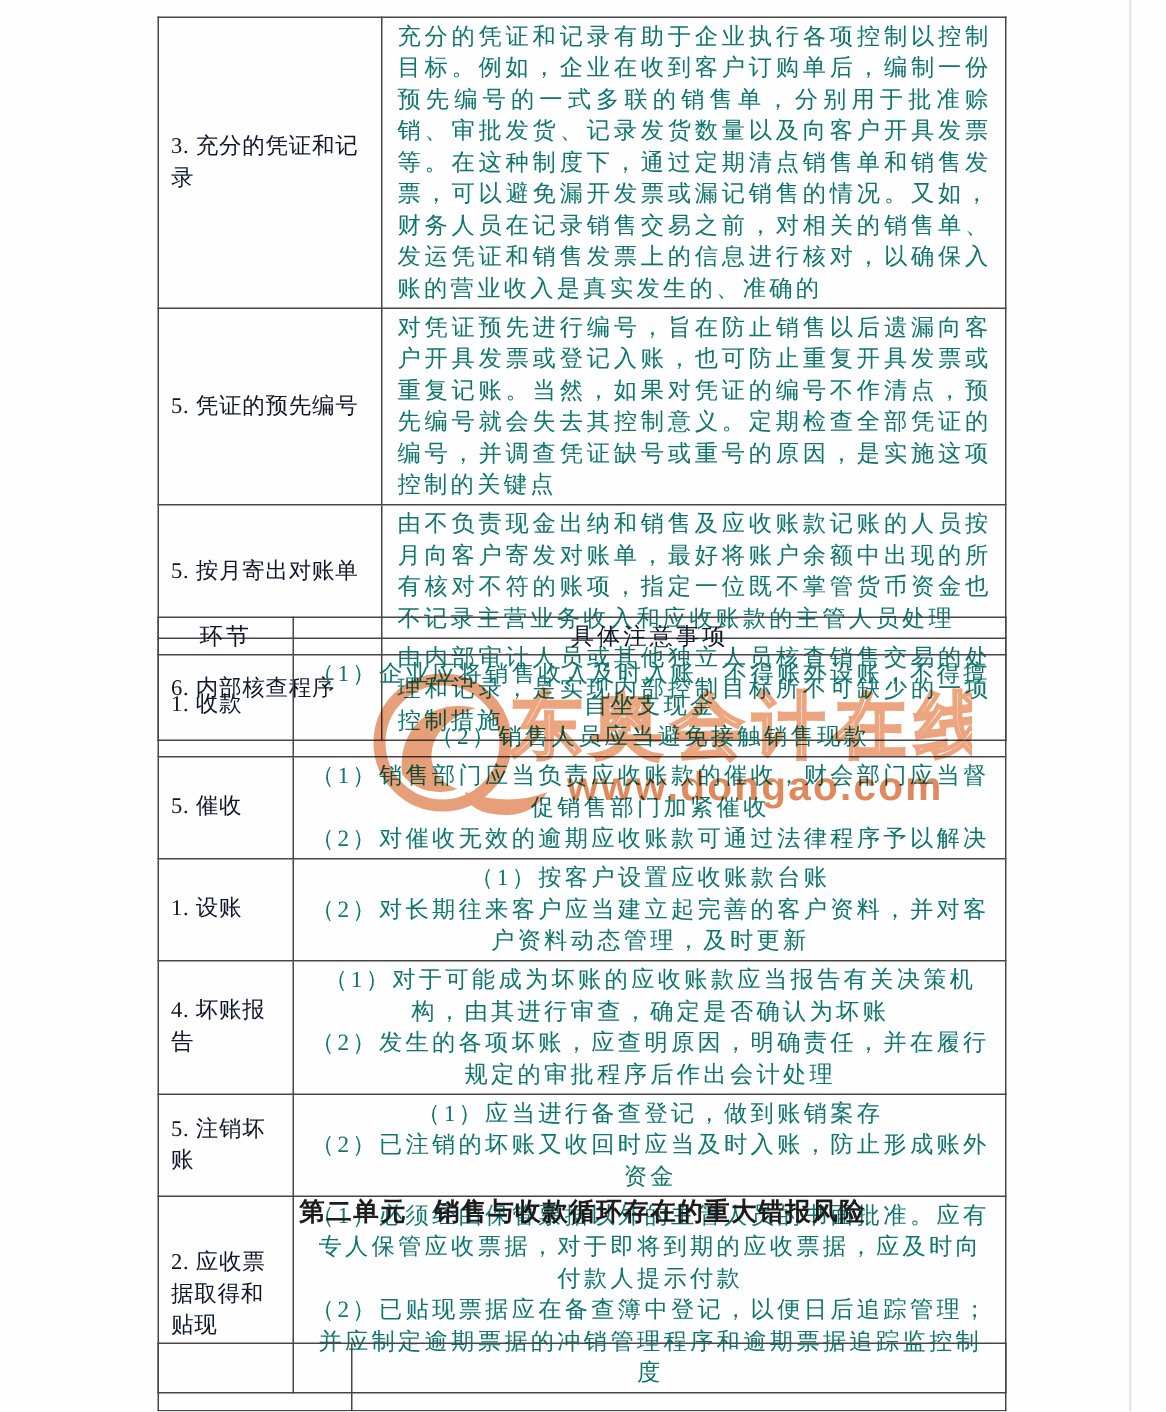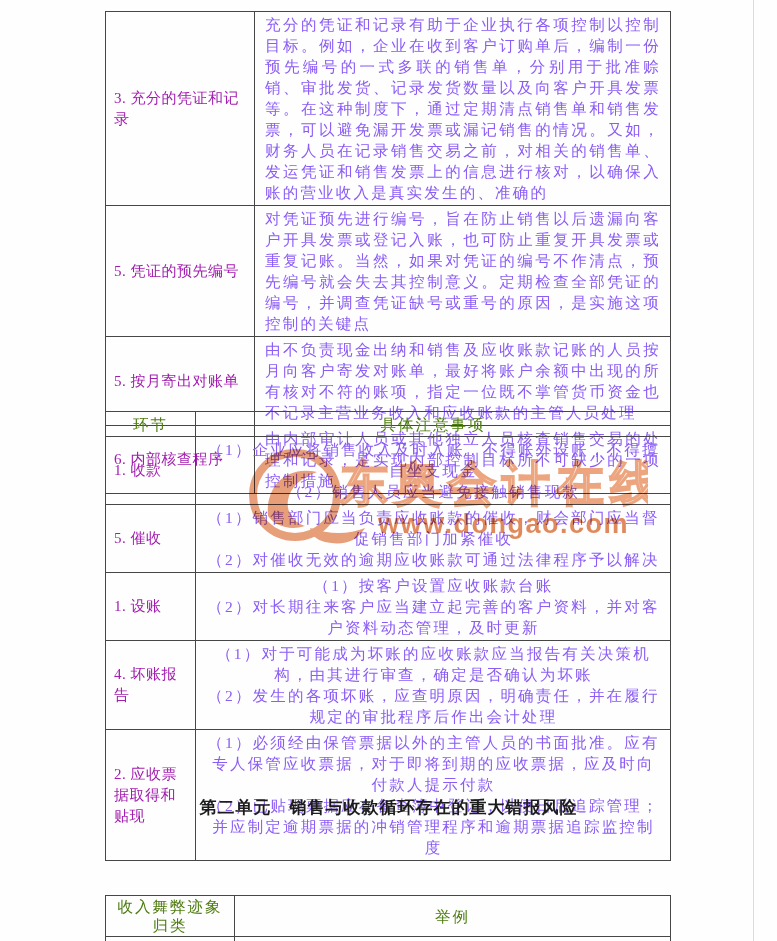--- a/index.html
+++ b/index.html
@@ -8,31 +8,31 @@
     overflow:hidden; font-family:"Liberation Serif","DejaVu Serif",serif;
     color:#333333;
   }
   table { border-collapse:collapse; position:absolute; table-layout:fixed; background:transparent; }
   td, th { border:1px solid #464646; overflow:hidden; }
   #table1 { left:105px; top:11px; width:565px; }
   #table2 { left:105px; top:411px; width:565px; }
   #table3 { left:105px; top:895px; width:565px; }
   .t-label {
     text-align:left; vertical-align:middle; padding:2px 4px 2px 8px;
-    font-size:15px; letter-spacing:0.5px; line-height:21px; color:#a21caf;
+    font-size:15px; letter-spacing:0.5px; line-height:21px; color:#0f172a;
   }
   .t-content {
     vertical-align:middle; padding:2px 9px 2px 10px;
-    font-size:15.5px; letter-spacing:2.2px; line-height:21px; color:#8b5cf6;
+    font-size:15.5px; letter-spacing:2.2px; line-height:21px; color:#0f766e;
   }
   .t-content .para { text-align:justify; }
   .t-content .item-line { text-align:center; }
   th.t-head {
     font-weight:normal; text-align:center; vertical-align:middle;
-    font-size:15.5px; letter-spacing:2px; line-height:19px; color:#4d7c0f; padding:1px 4px;
+    font-size:15.5px; letter-spacing:2px; line-height:19px; color:#0f172a; padding:1px 4px;
   }
   .heading {
     position:absolute; font-family:"Liberation Sans","DejaVu Sans",sans-serif;
     font-weight:bold; font-size:16.5px; letter-spacing:1px; color:#1c1c1c; white-space:nowrap;
   }
   #heading2 { left:133px; top:387px; }
   #unit-heading { left:0; top:796px; width:777px; text-align:center; font-size:17px; }
   #heading3 { left:133px; top:873px; }
   .watermark {
     position:absolute; left:238px; top:438px; width:410px; height:112px;
@@ -120,42 +120,45 @@
       </td>
     </tr>
     <tr>
       <td class="t-label" style="height:84px">4. 坏账报告</td>
       <td class="t-content">
         <div class="item-line">（1）对于可能成为坏账的应收账款应当报告有关决策机构，由其进行审查，确定是否确认为坏账</div>
         <div class="item-line">（2）发生的各项坏账，应查明原因，明确责任，并在履行规定的审批程序后作出会计处理</div>
       </td>
     </tr>
     <tr>
+      <td class="t-label" style="height:44px">5. 注销坏账</td>
+      <td class="t-content">
+        <div class="item-line">（1）应当进行备查登记，做到账销案存</div>
+        <div class="item-line">（2）已注销的坏账又收回时应当及时入账，防止形成账外资金</div>
+      </td>
+    </tr>
+    <tr>
       <td class="t-label" style="height:88px">2. 应收票据取得和贴现</td>
       <td class="t-content">
         <div class="item-line">（1）必须经由保管票据以外的主管人员的书面批准。应有专人保管应收票据，对于即将到期的应收票据，应及时向付款人提示付款</div>
         <div class="item-line">（2）已贴现票据应在备查簿中登记，以便日后追踪管理；并应制定逾期票据的冲销管理程序和逾期票据追踪监控制度</div>
       </td>
     </tr>
   </tbody>
     </table>
 
   <div class="heading" id="unit-heading">第二单元　销售与收款循环存在的重大错报风险</div>
 
 
   <table id="table3">
     <colgroup>
         <col style="width:129px">
         <col style="width:436px">
       </colgroup>
     <tbody>
-        <tr>
-      <th class="t-head" style="height:37px">收入舞弊迹象归类</th>
-      <th class="t-head">举例</th>
-    </tr>
     <tr>
       <td class="t-label" style="height:40px"></td>
       <td class="t-content"></td>
     </tr>
   </tbody>
     </table>
 
   <svg class="watermark" viewBox="0 0 410 112" xmlns="http://www.w3.org/2000/svg">
     <g opacity="0.82">
       <circle cx="57" cy="57" r="42" fill="none" stroke="#dd7a45" stroke-width="8"></circle>

